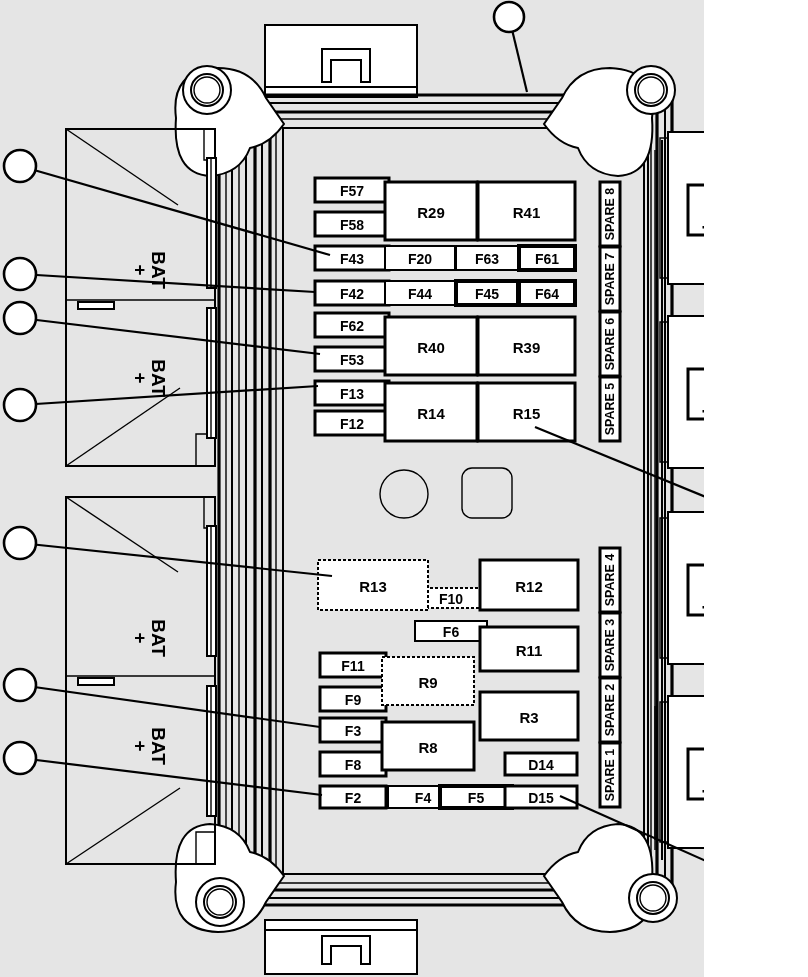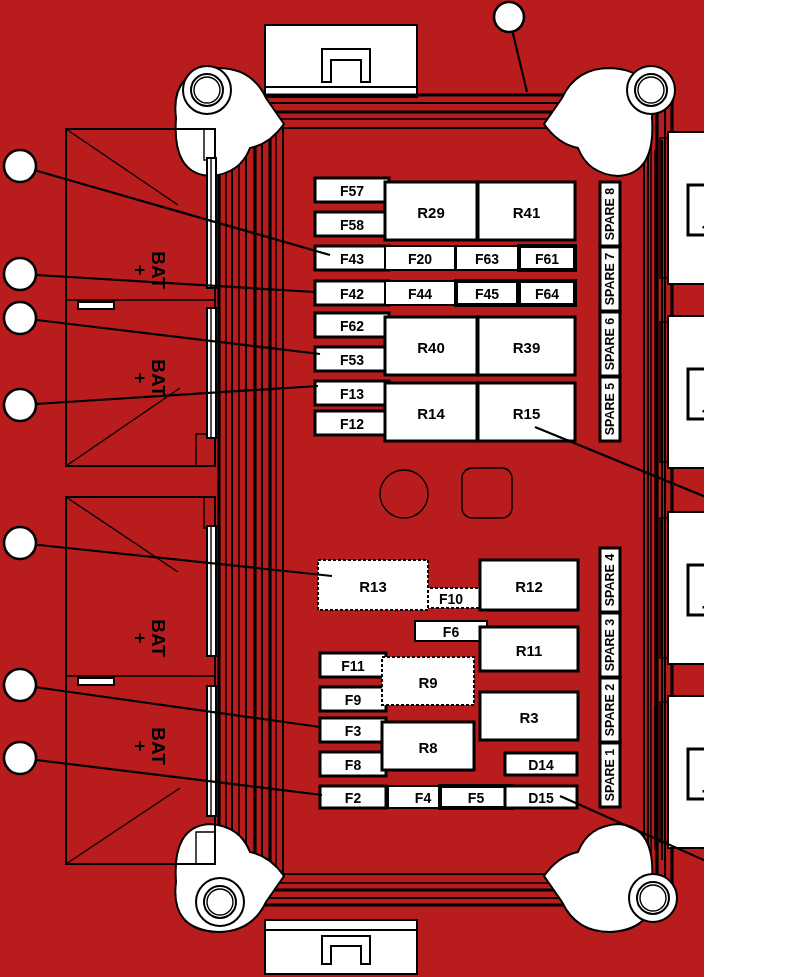--- a/index.html
+++ b/index.html
@@ -7,21 +7,21 @@
     padding: 0;
     background: #ffffff;
   }
   body {
     font-family: "Liberation Sans", sans-serif;
   }
   #stage {
     position: relative;
     width: 704px;
     height: 977px;
-    background: #b91c1c;
+    background: #e5e5e5;
     overflow: hidden;
   }
   #stage svg {
     position: absolute;
     left: 0;
     top: 0;
   }
   .lbl {
     font-family: "Liberation Sans", sans-serif;
     font-weight: bold;

